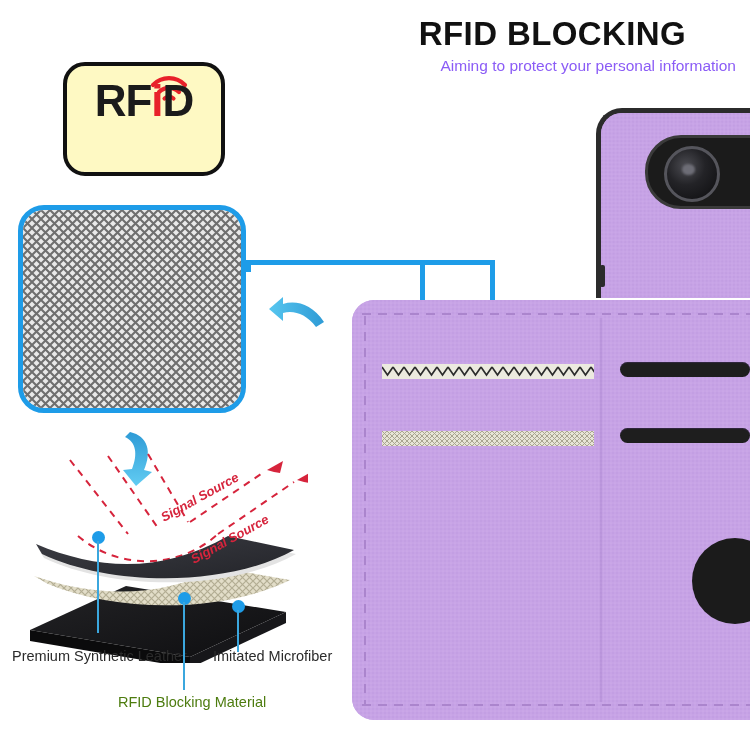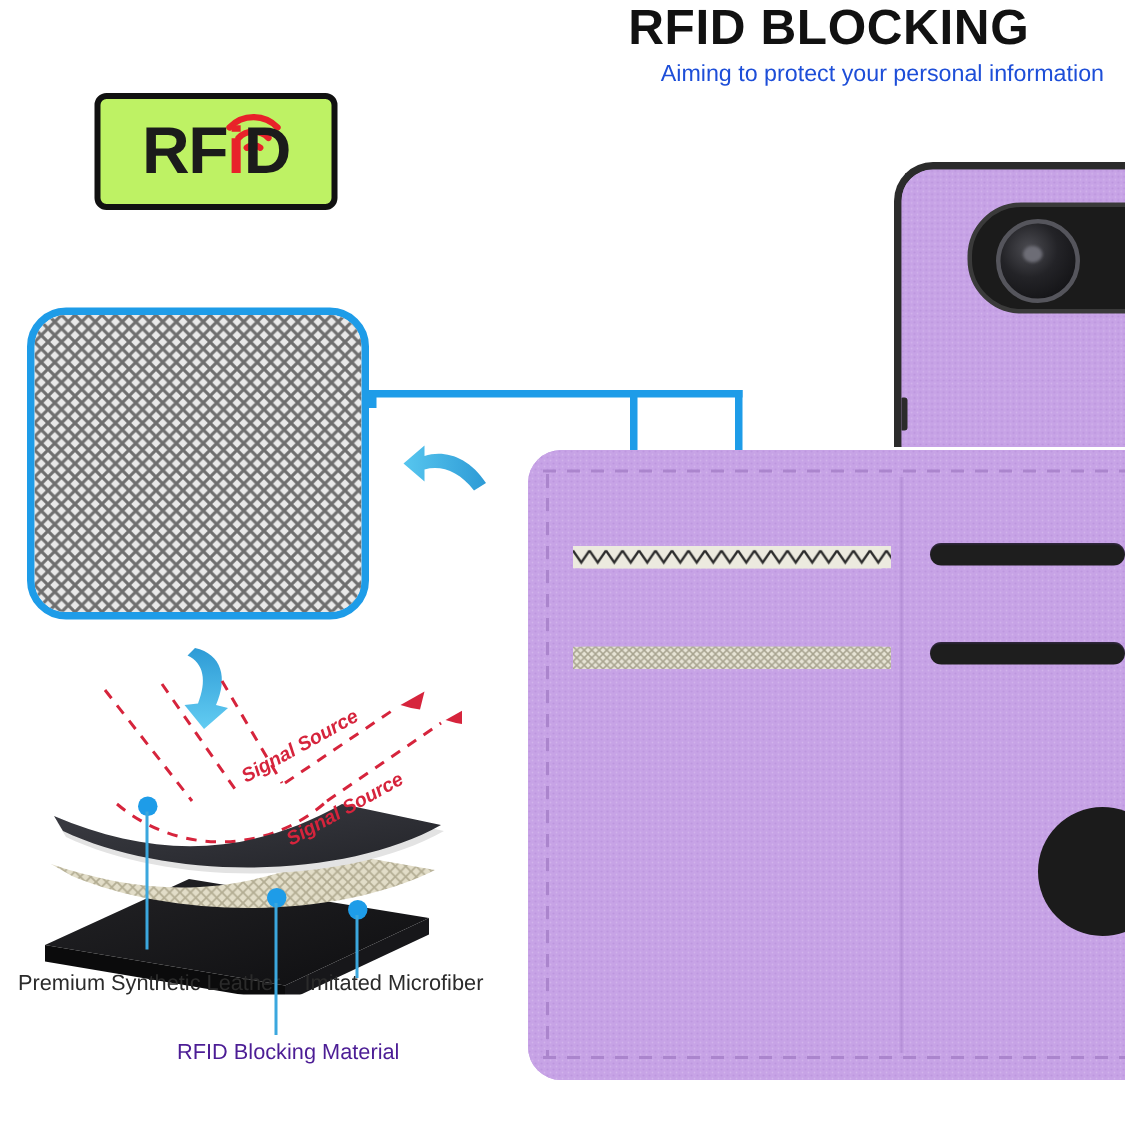--- a/index.html
+++ b/index.html
@@ -2,34 +2,34 @@
 <html><head>
 <meta charset="utf-8">
 <style>
   * { margin:0; padding:0; box-sizing:border-box; }
   html,body { width:750px; height:750px; background:#fff; overflow:hidden; }
   body { font-family:"Liberation Sans", sans-serif; position:relative; }
 
   #stage { position:absolute; inset:0; width:750px; height:750px; background:#ffffff; }
 
   
-  .header { position:absolute; left:365px; top:0; width:375px; text-align:right; }
+  .header { position:absolute; left:365px; top:16px; width:375px; text-align:right; }
   .header-title {
     font-size:33px; font-weight:bold; color:#111; letter-spacing:.4px;
     line-height:1.08; text-align:center;
   }
   .header-sub {
-    font-size:15.5px; color:#1d4ed8; line-height:1.3; margin-top:4px;
+    font-size:15.5px; color:#8b5cf6; line-height:1.3; margin-top:4px;
     text-align:right; padding-right:4px;
   }
 
   
   .badge {
-    position:absolute; left:63px; top:62px; width:162px; height:78px;
-    border:4px solid #111; border-radius:8px; background:#bef264;
+    position:absolute; left:63px; top:62px; width:162px; height:114px;
+    border:4px solid #111; border-radius:22px; background:#fef9c3;
   }
   .badge-inner { position:relative; width:100%; height:100%; }
   .badge-rfid {
     position:absolute; left:0; right:0; top:13px; text-align:center;
     font-size:44px; font-weight:bold; color:#1b1b1b; letter-spacing:-1px;
     line-height:1; font-family:"Liberation Sans", sans-serif;
   }
   .badge-protection {
     position:absolute; left:0; right:0; bottom:9px; text-align:center;
     font-size:16.5px; font-weight:bold; color:#1b1b1b; letter-spacing:1.1px;
@@ -106,21 +106,21 @@
     position:absolute; right:-28px; bottom:96px; width:86px; height:86px;
     background:#1b1b1b; border-radius:50%;
   }
 
   
   .stack { position:absolute; left:8px; top:448px; width:300px; height:215px; }
 
   
   .lbl { position:absolute; font-size:14.5px; white-space:nowrap; }
   .lbl-dark { color:#2b2b2b; }
-  .lbl-blue { color:#4c1d95; }
+  .lbl-blue { color:#4d7c0f; }
   .leader { position:absolute; width:2px; background:#3BA7DE; }
   .leader-dot { position:absolute; width:13px; height:13px; border-radius:50%; background:#1E9CE8; }
 </style>
 </head>
 <body>
 
 <div id="stage">
 
   <div class="header">
     <div class="header-title">RFID BLOCKING</div>
@@ -304,15 +304,15 @@
   <div class="leader-dot" style="left:92px; top:531px;"></div>
   <div class="leader" style="left:97px; top:541px; height:92px;"></div>
   <div class="lbl lbl-dark" style="left:12px; top:648px;">Premium Synthetic Leather</div>
 
   <div class="leader-dot" style="left:178px; top:592px;"></div>
   <div class="leader" style="left:183px; top:602px; height:88px;"></div>
   <div class="lbl lbl-blue" style="left:118px; top:694px;">RFID Blocking Material</div>
 
   <div class="leader-dot" style="left:232px; top:600px;"></div>
   <div class="leader" style="left:237px; top:610px; height:42px;"></div>
-  <div class="lbl lbl-dark" style="left:203px; top:648px;">Imitated Microfiber</div>
+  <div class="lbl lbl-dark" style="left:213px; top:648px;">Imitated Microfiber</div>
 
 </div>
 
 </body></html>

